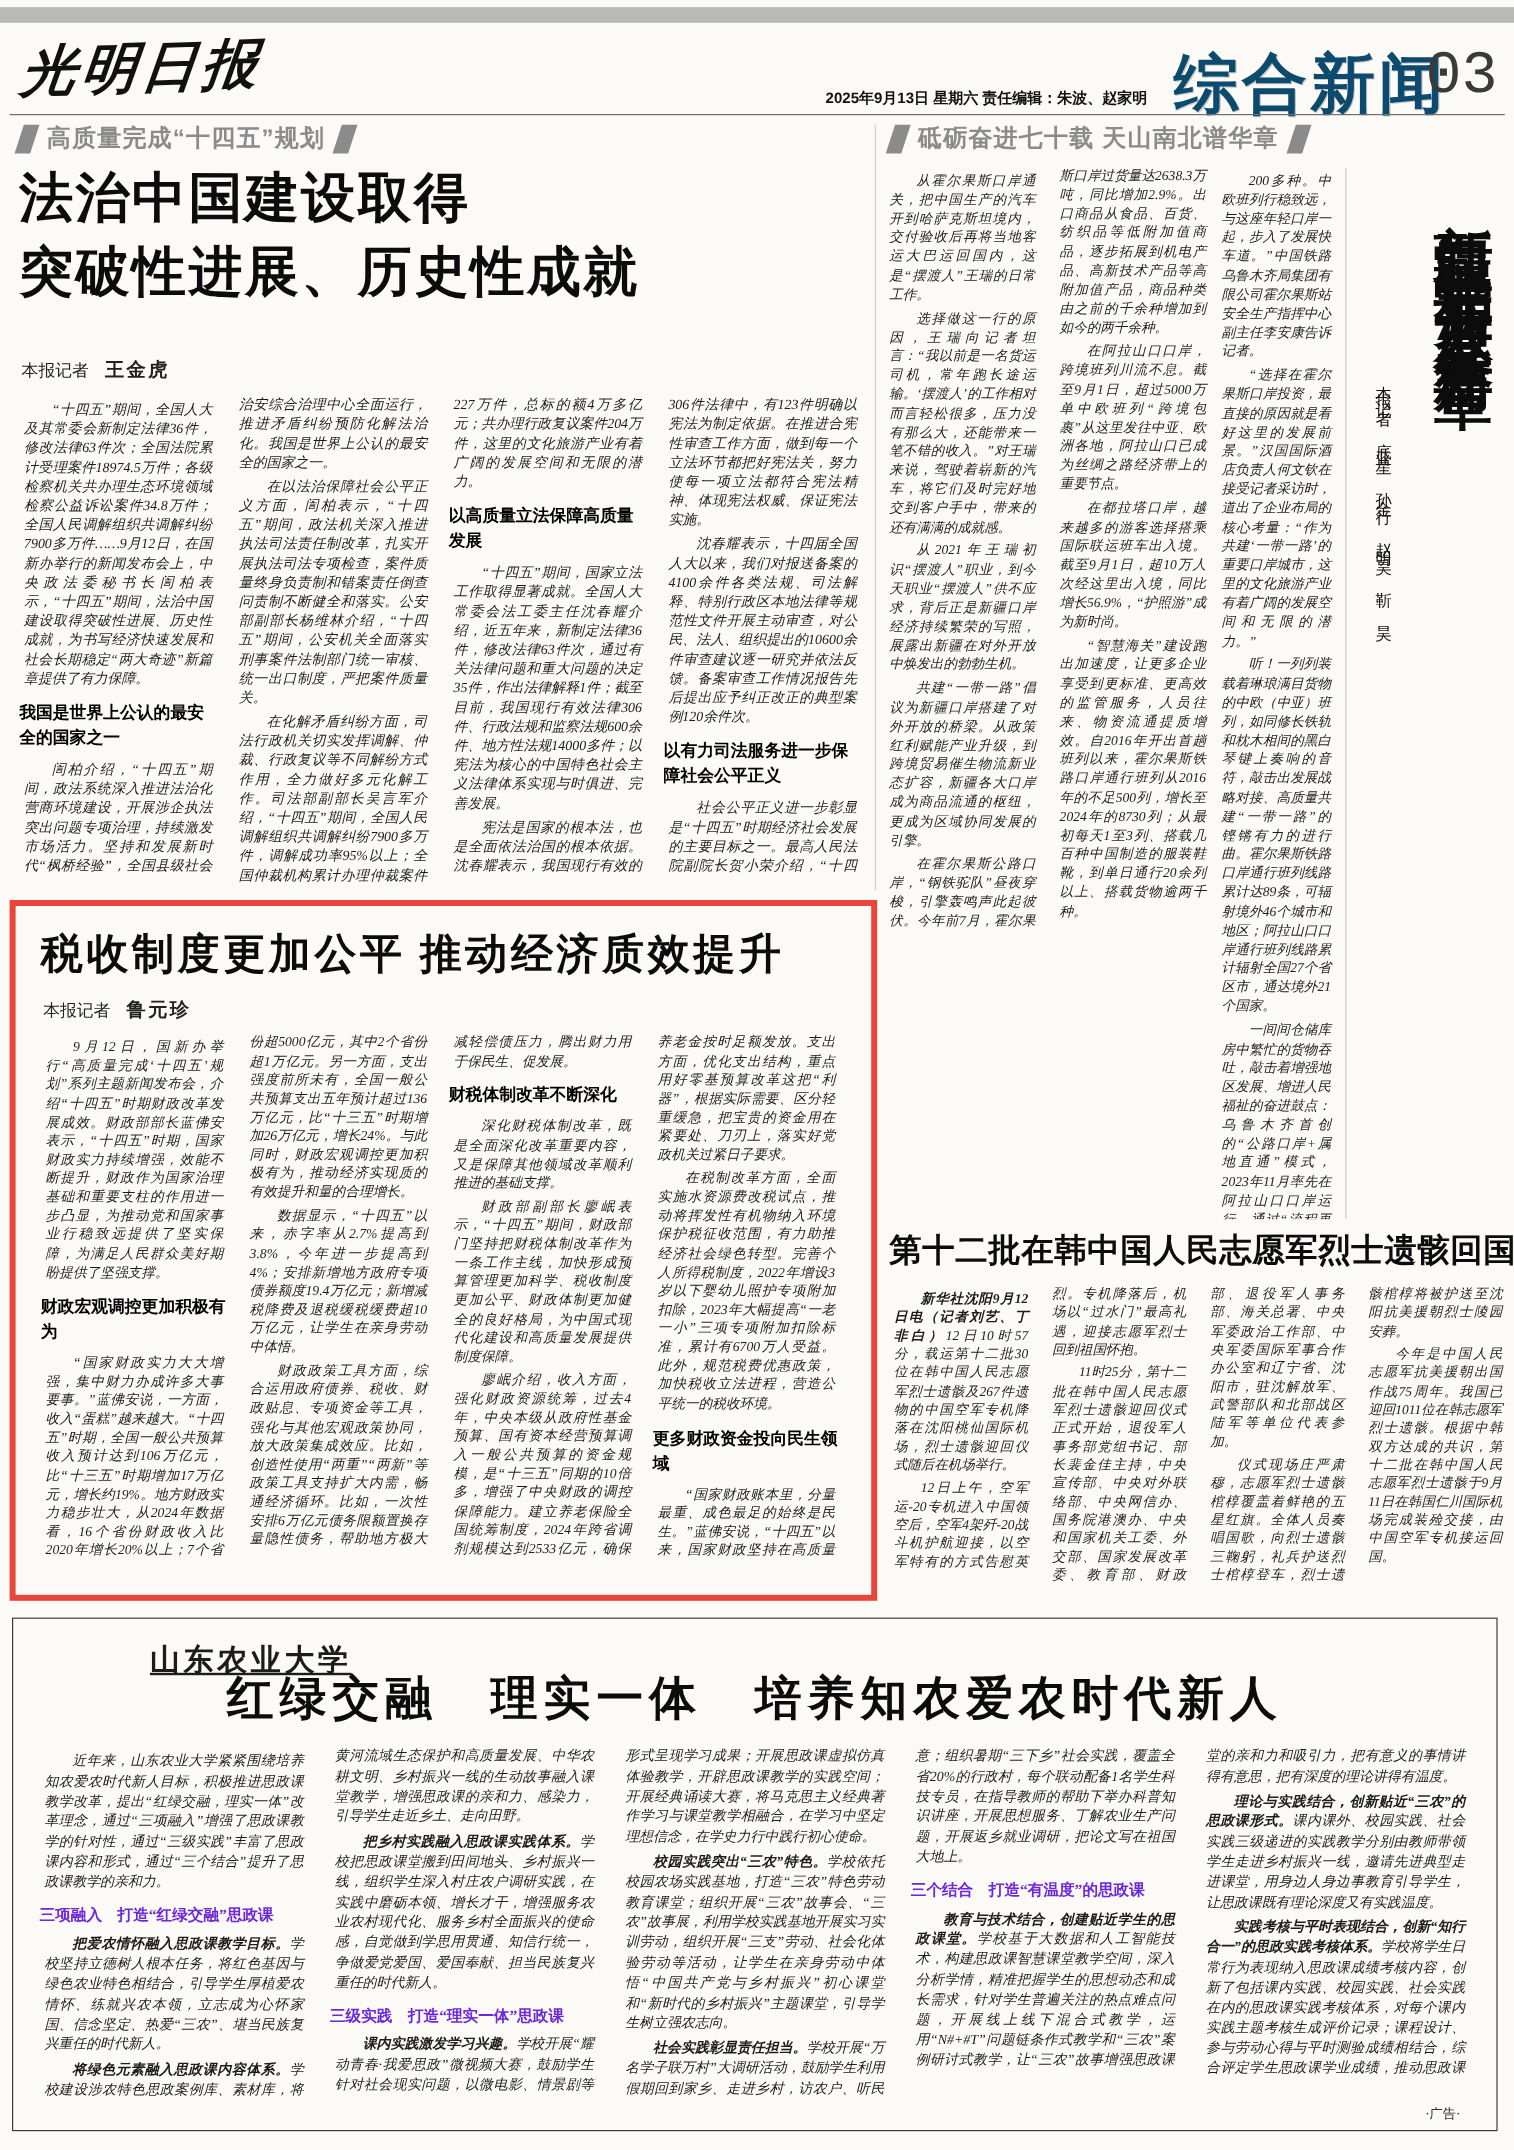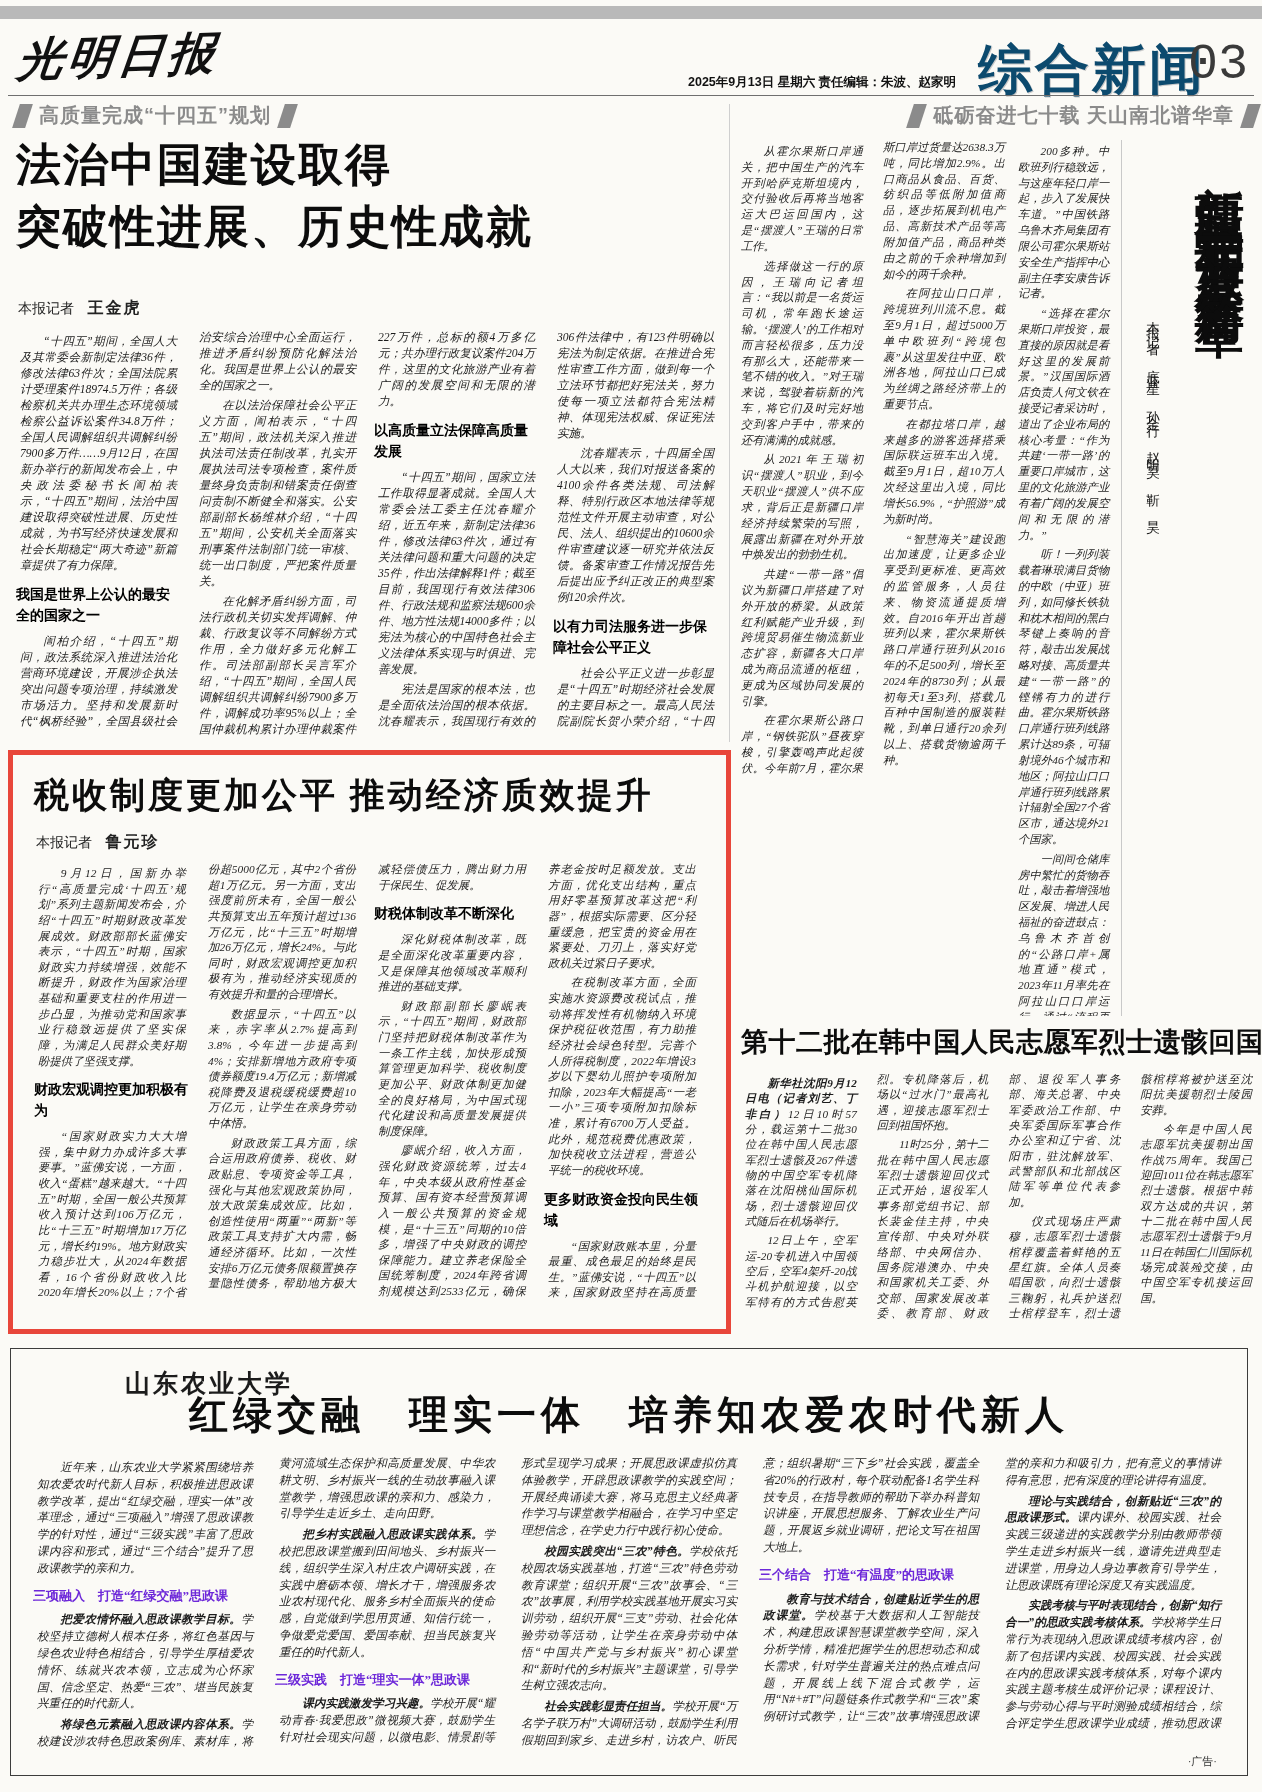--- a/index.html
+++ b/index.html
@@ -40,41 +40,41 @@
   .sig{text-align:right;margin:6px 4px 0 0;}
   
   .redbox{left:8px;top:750px;width:713px;height:574px;border:5px solid #e8463a;
           background:transparent;padding:0;}
   .headlineB{left:34px;top:772px;width:680px;font-size:35px;font-weight:bold;
              letter-spacing:3px;color:#0c0c0c;}
   .bylineB{left:36px;top:832px;}
   .bodyB{left:34px;top:862px;width:666px;height:452px;column-count:4;
          font-size:11.4px;line-height:1.37;}
   
-  .kickerC{left:742px;top:102px;width:515px;justify-content:flex-end;}
+  .kickerC{left:742px;top:102px;width:515px;justify-content:flex-start;}
   .bodyC{left:737px;top:140px;width:272px;height:876px;column-count:2;column-gap:12px;
          font-size:11.3px;line-height:1.4;}
   .insetC{left:1014px;top:140px;width:240px;height:876px;display:flex;gap:8px;}
   .insetcol{width:108px;height:876px;overflow:hidden;text-align:justify;
             font-size:11.3px;line-height:1.4;}
   .vbyline{writing-mode:vertical-rl;font-size:13.5px;letter-spacing:7px;width:34px;
            padding-top:170px;color:#111;}
   .vheadline{writing-mode:vertical-rl;font-size:50px;font-weight:bold;width:92px;
              letter-spacing:10px;color:#0c0c0c;padding-top:6px;}
   .vrule{width:1px;background:#c9c9c9;}
   
   .headlineD{left:741px;top:1024px;width:516px;font-size:27px;font-weight:bold;
              letter-spacing:0.5px;color:#0c0c0c;white-space:nowrap;}
   .bodyD{left:741px;top:1072px;width:515px;height:252px;column-count:4;column-gap:12px;
          font-size:11.2px;line-height:1.37;}
   .bodyD b{font-weight:bold;}
   
   .bottombox{left:10px;top:1348px;width:1238px;height:428px;border:1.5px solid #3c3c3c;
              background:#fbfaf6;box-sizing:border-box;padding:14px 22px;}
-  .orgname{font-size:25px;font-weight:bold;letter-spacing:3px;margin:4px 0 0 92px;}
+  .orgname{font-size:25px;font-weight:bold;letter-spacing:3px;margin:4px 0 0 92px;text-decoration:underline;}
   .headlineE{text-align:center;font-size:39px;font-weight:bold;letter-spacing:5px;
              margin-top:-12px;color:#0c0c0c;}
   .bodyE{margin-top:14px;column-count:5;column-gap:18px;height:300px;
          font-size:11.6px;line-height:1.45;text-align:justify;overflow:hidden;}
   .bodyE b{font-weight:bold;}
   .admark{position:absolute;right:30px;bottom:6px;font-size:11px;color:#333;}
   .colrule1{left:729px;top:104px;width:1px;height:638px;background:#cfcfcf;}
 </style>
 </head>
 <body>

